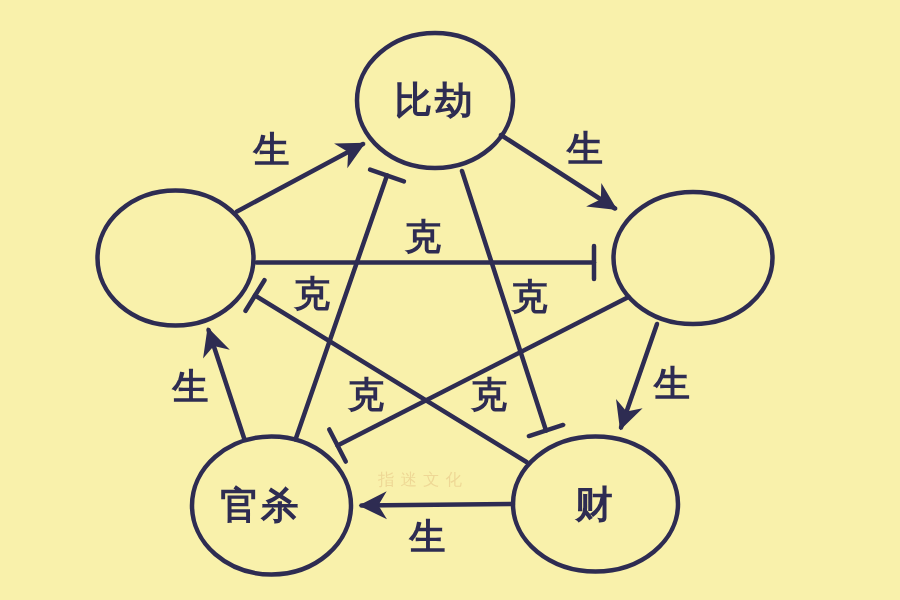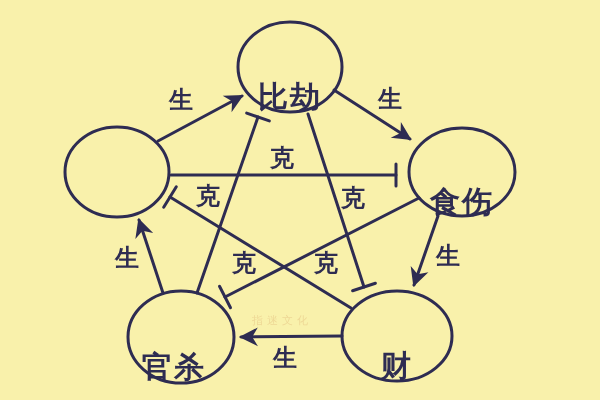--- a/index.html
+++ b/index.html
@@ -12,21 +12,21 @@
   }
   .stage svg{position:absolute;left:0;top:0;}
   .lbl{
     position:absolute;
     transform:translate(-50%,-50%);
     color:#2e2c52;
     font-weight:bold;
     white-space:nowrap;
     user-select:none;
   }
-  .node-label{font-size:30px;letter-spacing:2px;margin-top:30px;}
+  .node-label{font-size:25px;letter-spacing:2px;}
   .rel-label{font-size:24px;}
   .watermark{
     position:absolute;
     transform:translate(-50%,-50%);
     font-size:11px;
     letter-spacing:4px;
     color:#c8804a;
     opacity:0.22;
     font-weight:normal;
     white-space:nowrap;
@@ -72,21 +72,20 @@
 
       <line x1="197" y1="293" x2="258" y2="117"></line>
       <line x1="246.7" y1="113.1" x2="269.3" y2="120.9"></line>
 
       <line x1="308" y1="114" x2="364" y2="287"></line>
       <line x1="352.6" y1="290.7" x2="375.4" y2="283.3"></line>
     </g>
   </svg>
 
   <div class="lbl node-label" style="left:290px;top:67px;">比劫</div>
-  <div class="lbl node-label" style="left:462px;top:172px;">食伤</div>
   <div class="lbl node-label" style="left:397px;top:336px;">财</div>
   <div class="lbl node-label" style="left:174px;top:337px;">官杀</div>
 
   <div class="lbl rel-label" style="left:181px;top:100px;">生</div>
   <div class="lbl rel-label" style="left:390px;top:99px;">生</div>
   <div class="lbl rel-label" style="left:448px;top:256px;">生</div>
   <div class="lbl rel-label" style="left:285px;top:358px;">生</div>
   <div class="lbl rel-label" style="left:127px;top:258px;">生</div>
 
   <div class="lbl rel-label" style="left:282px;top:158px;">克</div>

